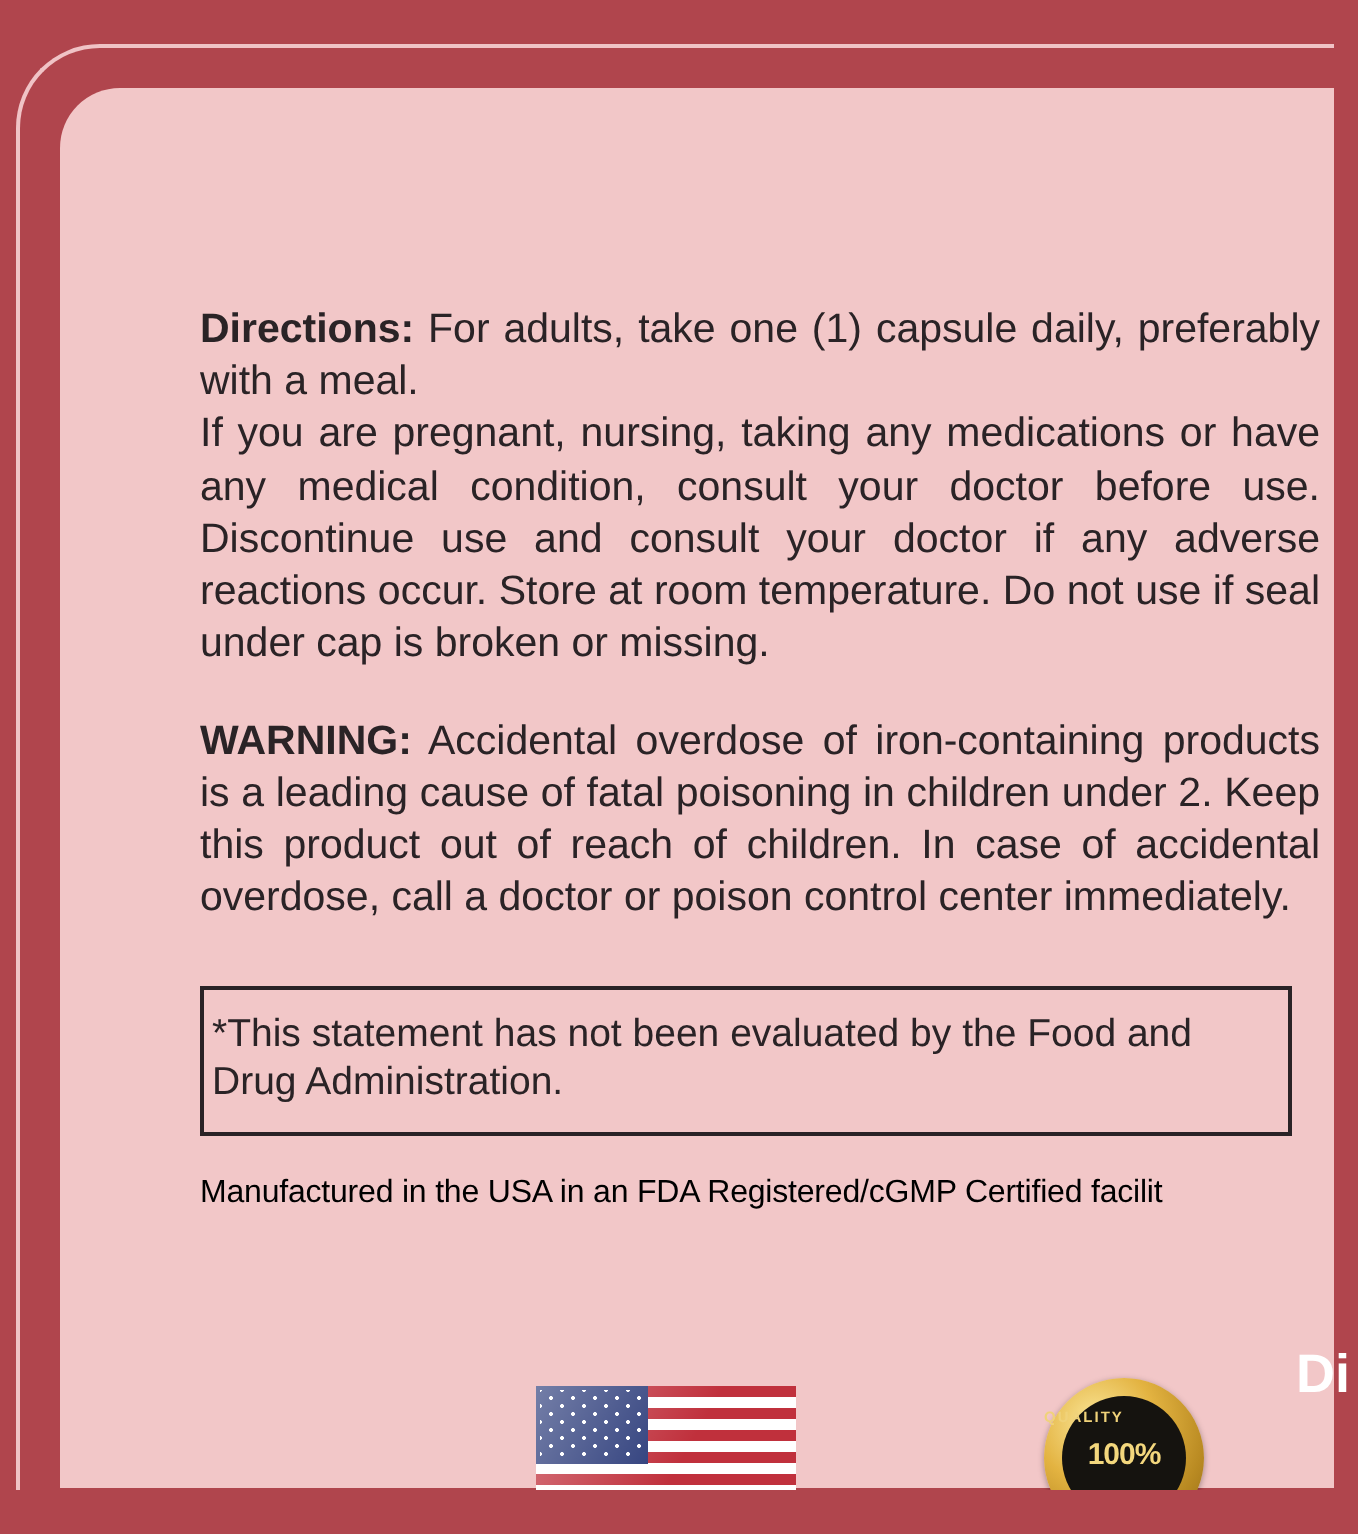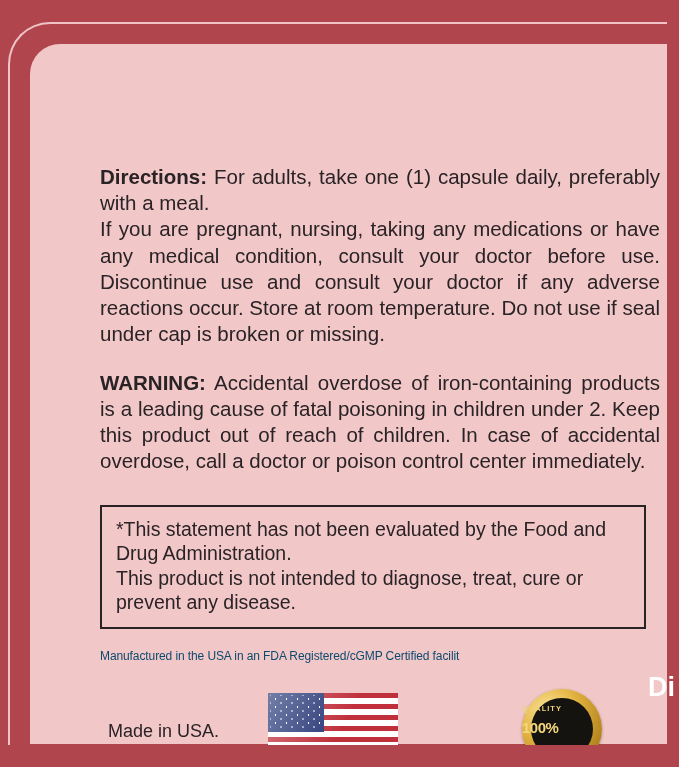--- a/index.html
+++ b/index.html
@@ -43,21 +43,21 @@
     width: 700px;
     height: 700px;
     background: #f2c7c8;
     border-top-left-radius: 30px;
     box-sizing: border-box;
   }
 
   .content {
     position: absolute;
     left: 70px;
-    top: 120px;
+    top: 108px;
     width: 560px;
   }
 
   .para {
     color: #2a2326;
     font-size: 20.5px;
     line-height: 1.28;
     text-align: justify;
     margin: 0 0 0 0;
     hyphens: none;
@@ -66,35 +66,35 @@
     font-weight: bold;
   }
 
   .block-gap {
     height: 22px;
   }
 
   .disclaimer {
     margin-top: 30px;
     border: 2px solid #2a2326;
-    padding: 10px 12px 12px 14px;
+    padding: 10px 12px 12px 4px;
     width: 546px;
     box-sizing: border-box;
   }
   .disclaimer .dline {
     color: #2a2326;
     font-size: 19.5px;
     line-height: 1.26;
     text-align: left;
   }
 
   .manufactured {
     margin-top: 20px;
-    color: #0c4a6e;
-    font-size: 12px;
+    color: #000000;
+    font-size: 16px;
     white-space: nowrap;
     letter-spacing: -0.1px;
   }
 
   .footer-row {
     position: absolute;
     left: 70px;
     top: 645px;
     width: 600px;
     height: 100px;
@@ -167,21 +167,21 @@
     position: absolute;
     left: 9px; top: 9px;
     width: 62px; height: 62px;
     border-radius: 50%;
     background: #15130f;
   }
   .seal .pct {
     position: absolute;
     left: 0; right: 0;
     top: 30px;
-    text-align: left;
+    text-align: center;
     color: #f3d77d;
     font-size: 15px;
     font-weight: bold;
     letter-spacing: -0.5px;
   }
   .seal .arc-top,
   .seal .arc-bottom {
     position: absolute;
     left: 0; right: 0;
     text-align: left;
@@ -239,28 +239,26 @@
       <div class="para">If you are pregnant, nursing, taking any medications or have any medical condition, consult your doctor before use. Discontinue use and consult your doctor if any adverse reactions occur. Store at room temperature. Do not use if seal under cap is broken or missing.</div>
 
       <div class="block-gap"></div>
 
       <div class="para">
         <span class="lead">WARNING:</span><span> Accidental overdose of iron-containing products is a leading cause of fatal poisoning in children under 2. Keep this product out of reach of children. In case of accidental overdose, call a doctor or poison control center immediately.</span>
       </div>
 
       <div class="disclaimer">
         <div class="dline">*This statement has not been evaluated by the Food and Drug Administration.</div>
-        <div class="dline">This product is not intended to diagnose, treat, cure or prevent any disease.</div>
       </div>
 
       <div class="manufactured">Manufactured in the USA in an FDA Registered/cGMP Certified facilit</div>
     </div>
 
     <div class="footer-row">
-      <div class="made-in-usa">Made in USA.</div>
 
       <div class="flag">
         <div class="stripes"></div>
         <div class="canton">
           <div class="stars"></div>
         </div>
         <div class="glow"></div>
       </div>
 
       <div class="seal">

